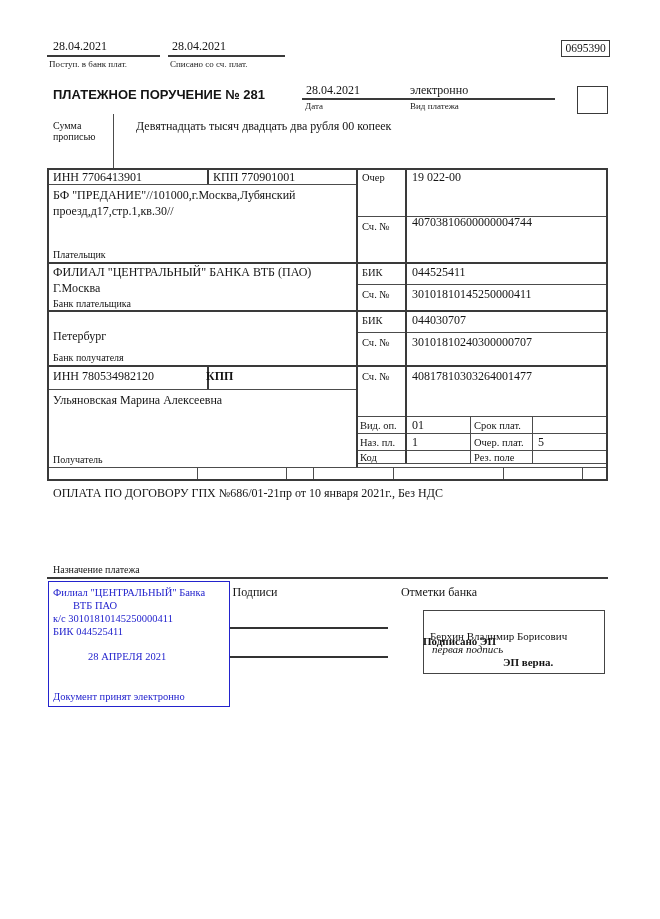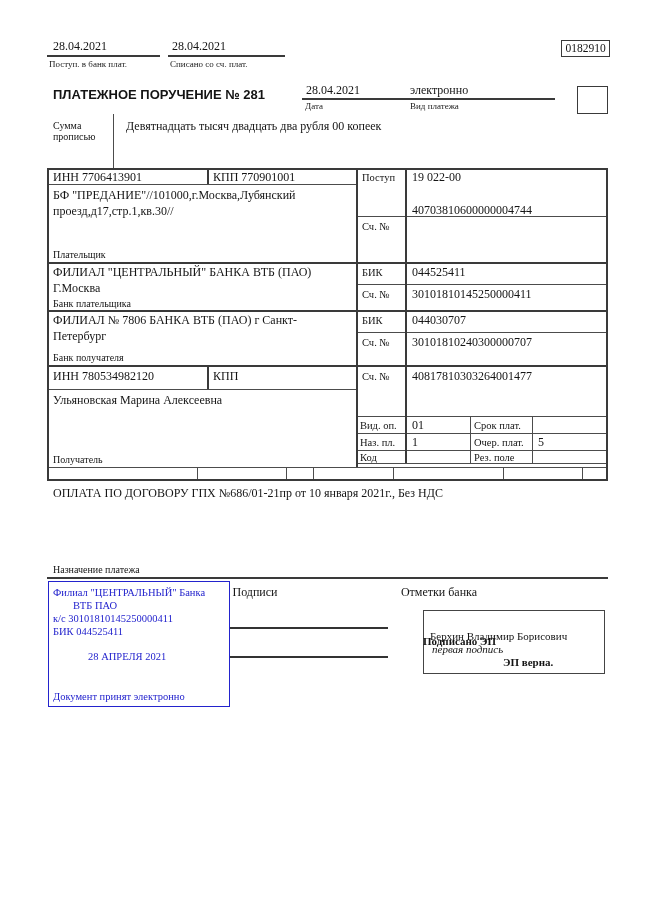--- a/index.html
+++ b/index.html
@@ -35,37 +35,37 @@
 <div id="page">
 
   <div class="t" style="left:53px; top:40px;">28.04.2021</div>
   <div class="hl" style="left:47px; top:55px; width:113px;"></div>
   <div class="lbl" style="left:49px; top:60px;">Поступ. в банк плат.</div>
 
   <div class="t" style="left:172px; top:40px;">28.04.2021</div>
   <div class="hl" style="left:168px; top:55px; width:117px;"></div>
   <div class="lbl" style="left:170px; top:60px;">Списано со сч. плат.</div>
 
-  <div class="box" style="left:561px; top:40px; width:47px; height:15px; text-align:center; font-size:11.5px; line-height:15px;">0182910</div>
+  <div class="box" style="left:561px; top:40px; width:47px; height:15px; text-align:center; font-size:11.5px; line-height:15px;">0695390</div>
 
   <div class="title" style="left:53px; top:87px;">ПЛАТЕЖНОЕ ПОРУЧЕНИЕ № 281</div>
 
   <div class="t" style="left:306px; top:84px;">28.04.2021</div>
   <div class="hl" style="left:302px; top:98px; width:126px;"></div>
   <div class="lbl" style="left:305px; top:102px;">Дата</div>
 
   <div class="t" style="left:410px; top:84px;">электронно</div>
   <div class="hl" style="left:407px; top:98px; width:148px;"></div>
   <div class="lbl" style="left:410px; top:102px;">Вид платежа</div>
 
   <div class="box" style="left:577px; top:86px; width:29px; height:26px;"></div>
 
   <div class="slbl" style="left:53px; top:120px; width:56px; white-space:normal;">Сумма прописью</div>
   <div class="vl1" style="left:113px; top:114px; height:54px;"></div>
-  <div class="t" style="left:126px; top:120px;">Девятнадцать тысяч двадцать два рубля 00 копеек</div>
+  <div class="t" style="left:136px; top:120px;">Девятнадцать тысяч двадцать два рубля 00 копеек</div>
 
   <div class="hl" style="left:47px; top:168px; width:561px;"></div>
   <div class="hl" style="left:47px; top:262px; width:561px;"></div>
   <div class="hl" style="left:47px; top:310px; width:561px;"></div>
   <div class="hl" style="left:47px; top:365px; width:561px;"></div>
   <div class="hl1" style="left:47px; top:467px; width:561px;"></div>
   <div class="hl" style="left:47px; top:479px; width:561px;"></div>
 
   <div class="hl1" style="left:47px; top:184px; width:309px;"></div>
   <div class="hl1" style="left:47px; top:389px; width:309px;"></div>
@@ -88,48 +88,47 @@
 
   <div class="vl1" style="left:197px; top:467px; height:12px;"></div>
   <div class="vl1" style="left:286px; top:467px; height:12px;"></div>
   <div class="vl1" style="left:313px; top:467px; height:12px;"></div>
   <div class="vl1" style="left:393px; top:467px; height:12px;"></div>
   <div class="vl1" style="left:503px; top:467px; height:12px;"></div>
   <div class="vl1" style="left:582px; top:467px; height:12px;"></div>
 
   <div class="t" style="left:53px; top:171px;">ИНН 7706413901</div>
   <div class="t" style="left:213px; top:171px;">КПП 770901001</div>
-  <div class="clbl" style="left:362px; top:172px;">Поступ</div>
+  <div class="clbl" style="left:362px; top:172px;">Очер</div>
   <div class="t" style="left:412px; top:171px;">19 022-00</div>
 
   <div class="t" style="left:53px; top:189px;">БФ "ПРЕДАНИЕ"//101000,г.Москва,Лубянский</div>
   <div class="t" style="left:53px; top:205px;">проезд,д17,стр.1,кв.30//</div>
   <div class="slbl" style="left:53px; top:249px;">Плательщик</div>
 
   <div class="clbl" style="left:362px; top:221px;">Сч. №</div>
-  <div class="t" style="left:412px; top:204px;">40703810600000004744</div>
+  <div class="t" style="left:412px; top:216px;">40703810600000004744</div>
 
   <div class="t" style="left:53px; top:266px;">ФИЛИАЛ "ЦЕНТРАЛЬНЫЙ" БАНКА ВТБ (ПАО)</div>
   <div class="t" style="left:53px; top:282px;">Г.Москва</div>
   <div class="slbl" style="left:53px; top:298px;">Банк плательщика</div>
   <div class="clbl" style="left:362px; top:267px;">БИК</div>
   <div class="t" style="left:412px; top:266px;">044525411</div>
   <div class="clbl" style="left:362px; top:289px;">Сч. №</div>
   <div class="t" style="left:412px; top:288px;">30101810145250000411</div>
 
-  <div class="t" style="left:53px; top:314px;">ФИЛИАЛ № 7806 БАНКА ВТБ (ПАО) г Санкт-</div>
   <div class="t" style="left:53px; top:330px;">Петербург</div>
   <div class="slbl" style="left:53px; top:352px;">Банк получателя</div>
   <div class="clbl" style="left:362px; top:315px;">БИК</div>
   <div class="t" style="left:412px; top:314px;">044030707</div>
   <div class="clbl" style="left:362px; top:337px;">Сч. №</div>
   <div class="t" style="left:412px; top:336px;">30101810240300000707</div>
 
   <div class="t" style="left:53px; top:370px;">ИНН 780534982120</div>
-  <div class="t" style="left:213px; top:370px;">КПП</div>
+  <div class="t" style="left:206px; top:370px;font-weight:bold;">КПП</div>
   <div class="clbl" style="left:362px; top:371px;">Сч. №</div>
   <div class="t" style="left:412px; top:370px;">40817810303264001477</div>
   <div class="t" style="left:53px; top:394px;">Ульяновская Марина Алексеевна</div>
   <div class="slbl" style="left:53px; top:454px;">Получатель</div>
 
   <div class="clbl" style="left:360px; top:420px;">Вид. оп.</div>
   <div class="t" style="left:412px; top:419px;text-align:right;">01</div>
   <div class="clbl" style="left:474px; top:420px;">Срок плат.</div>
   <div class="t" style="left:538px; top:419px;"></div>
 

